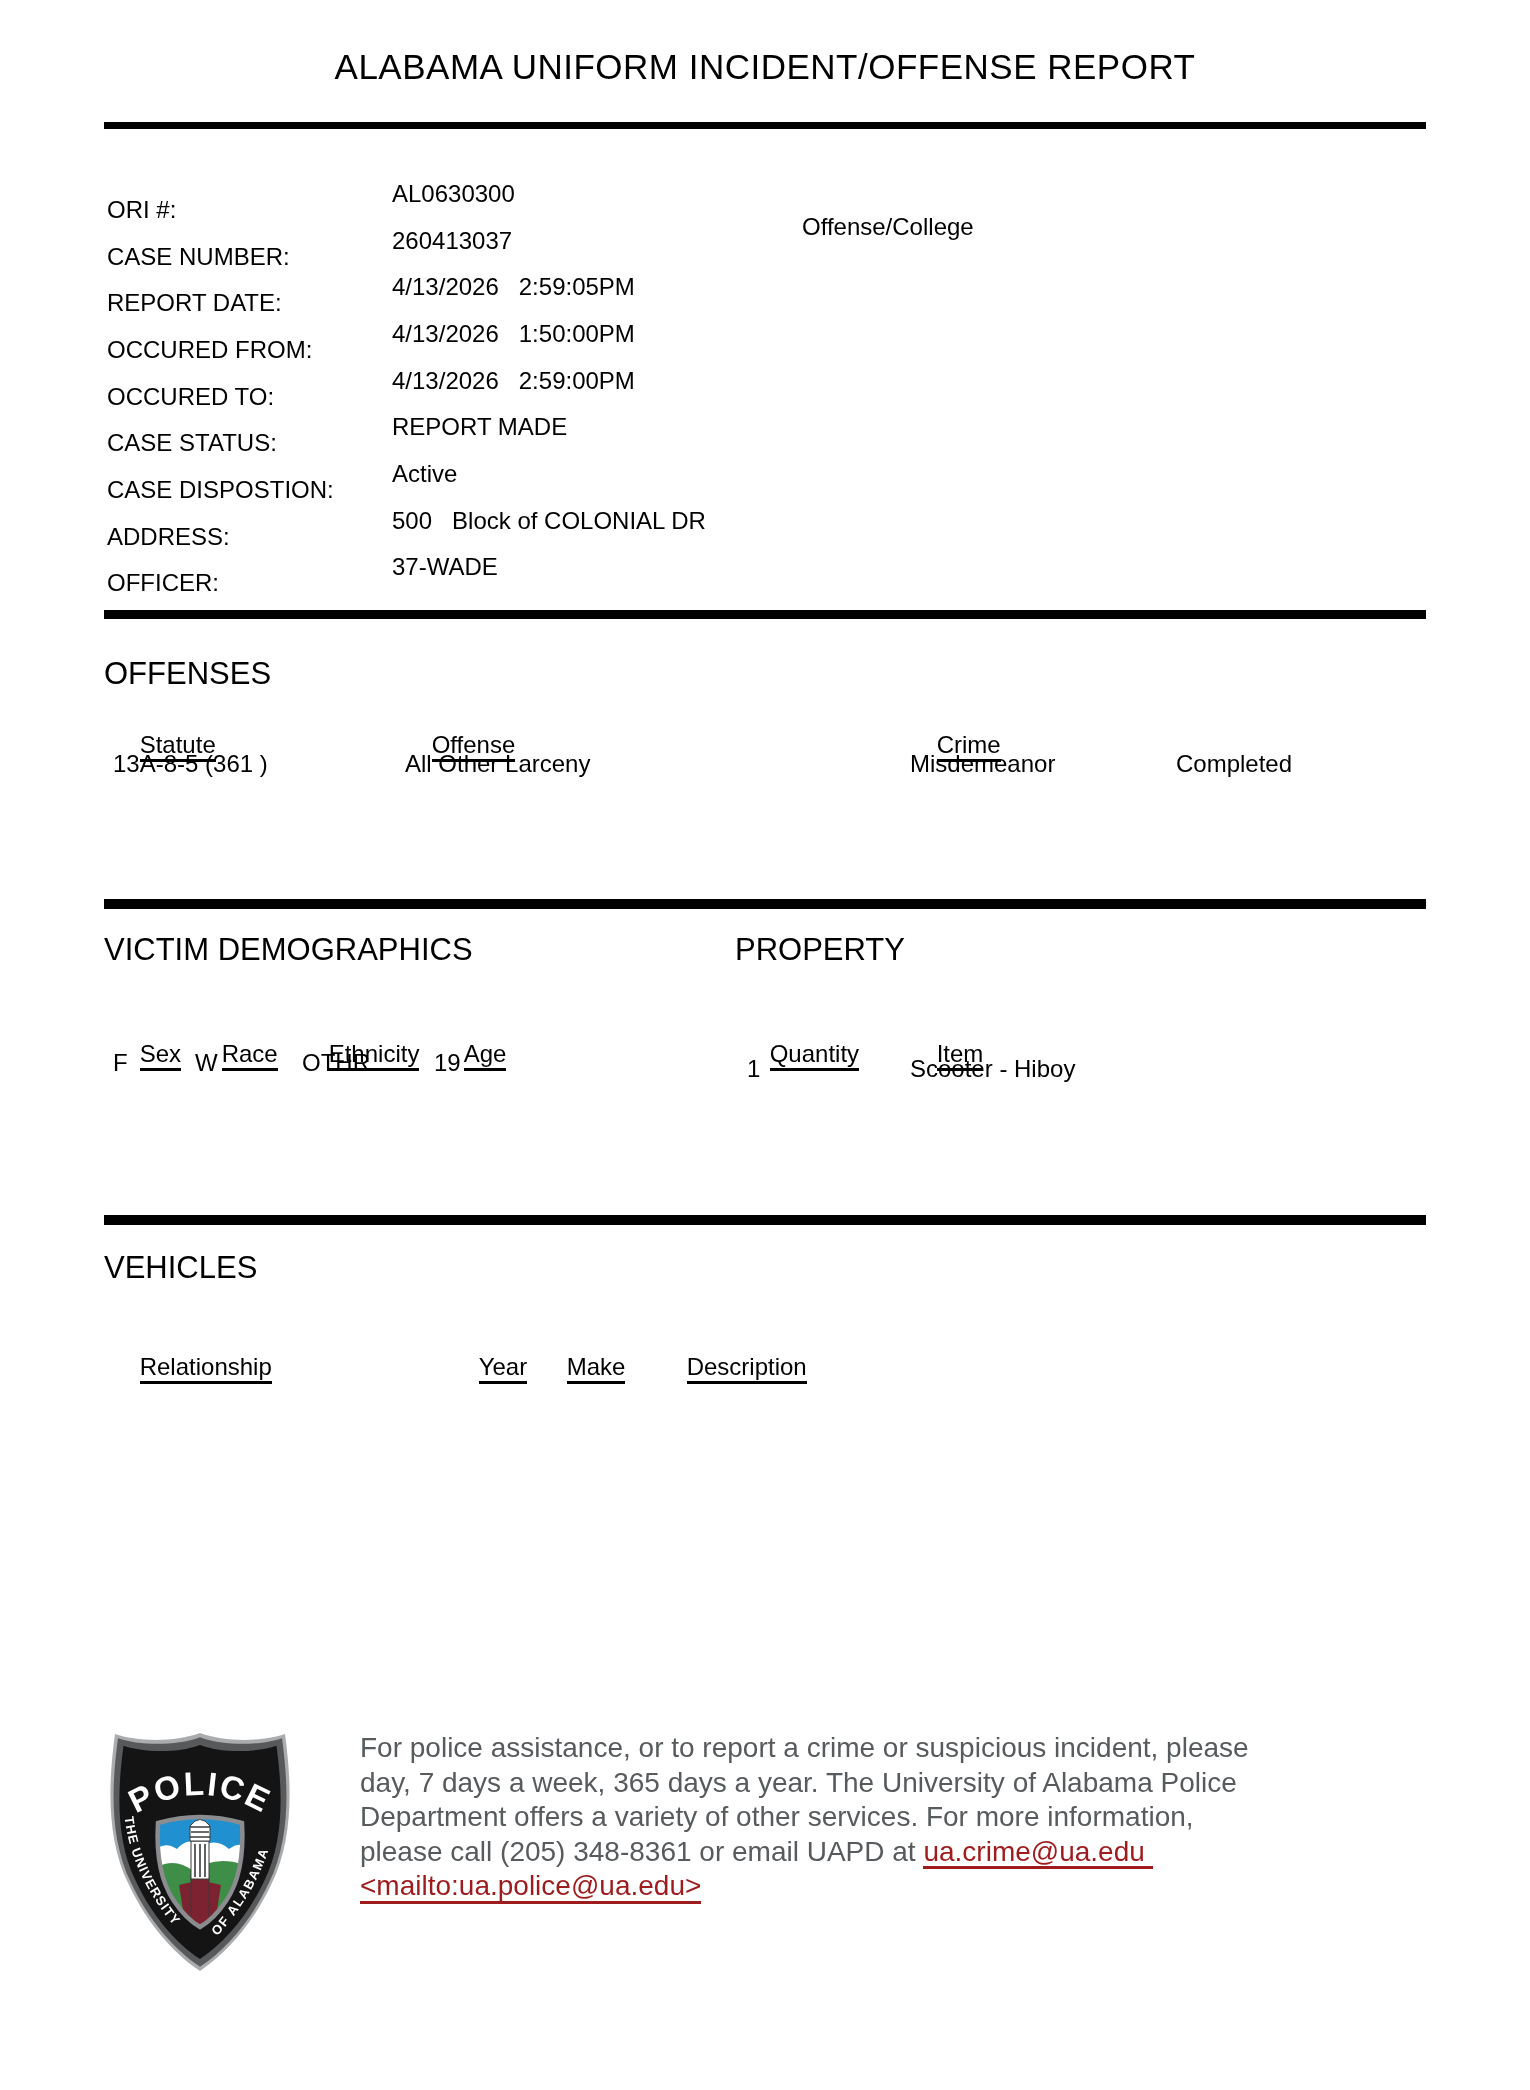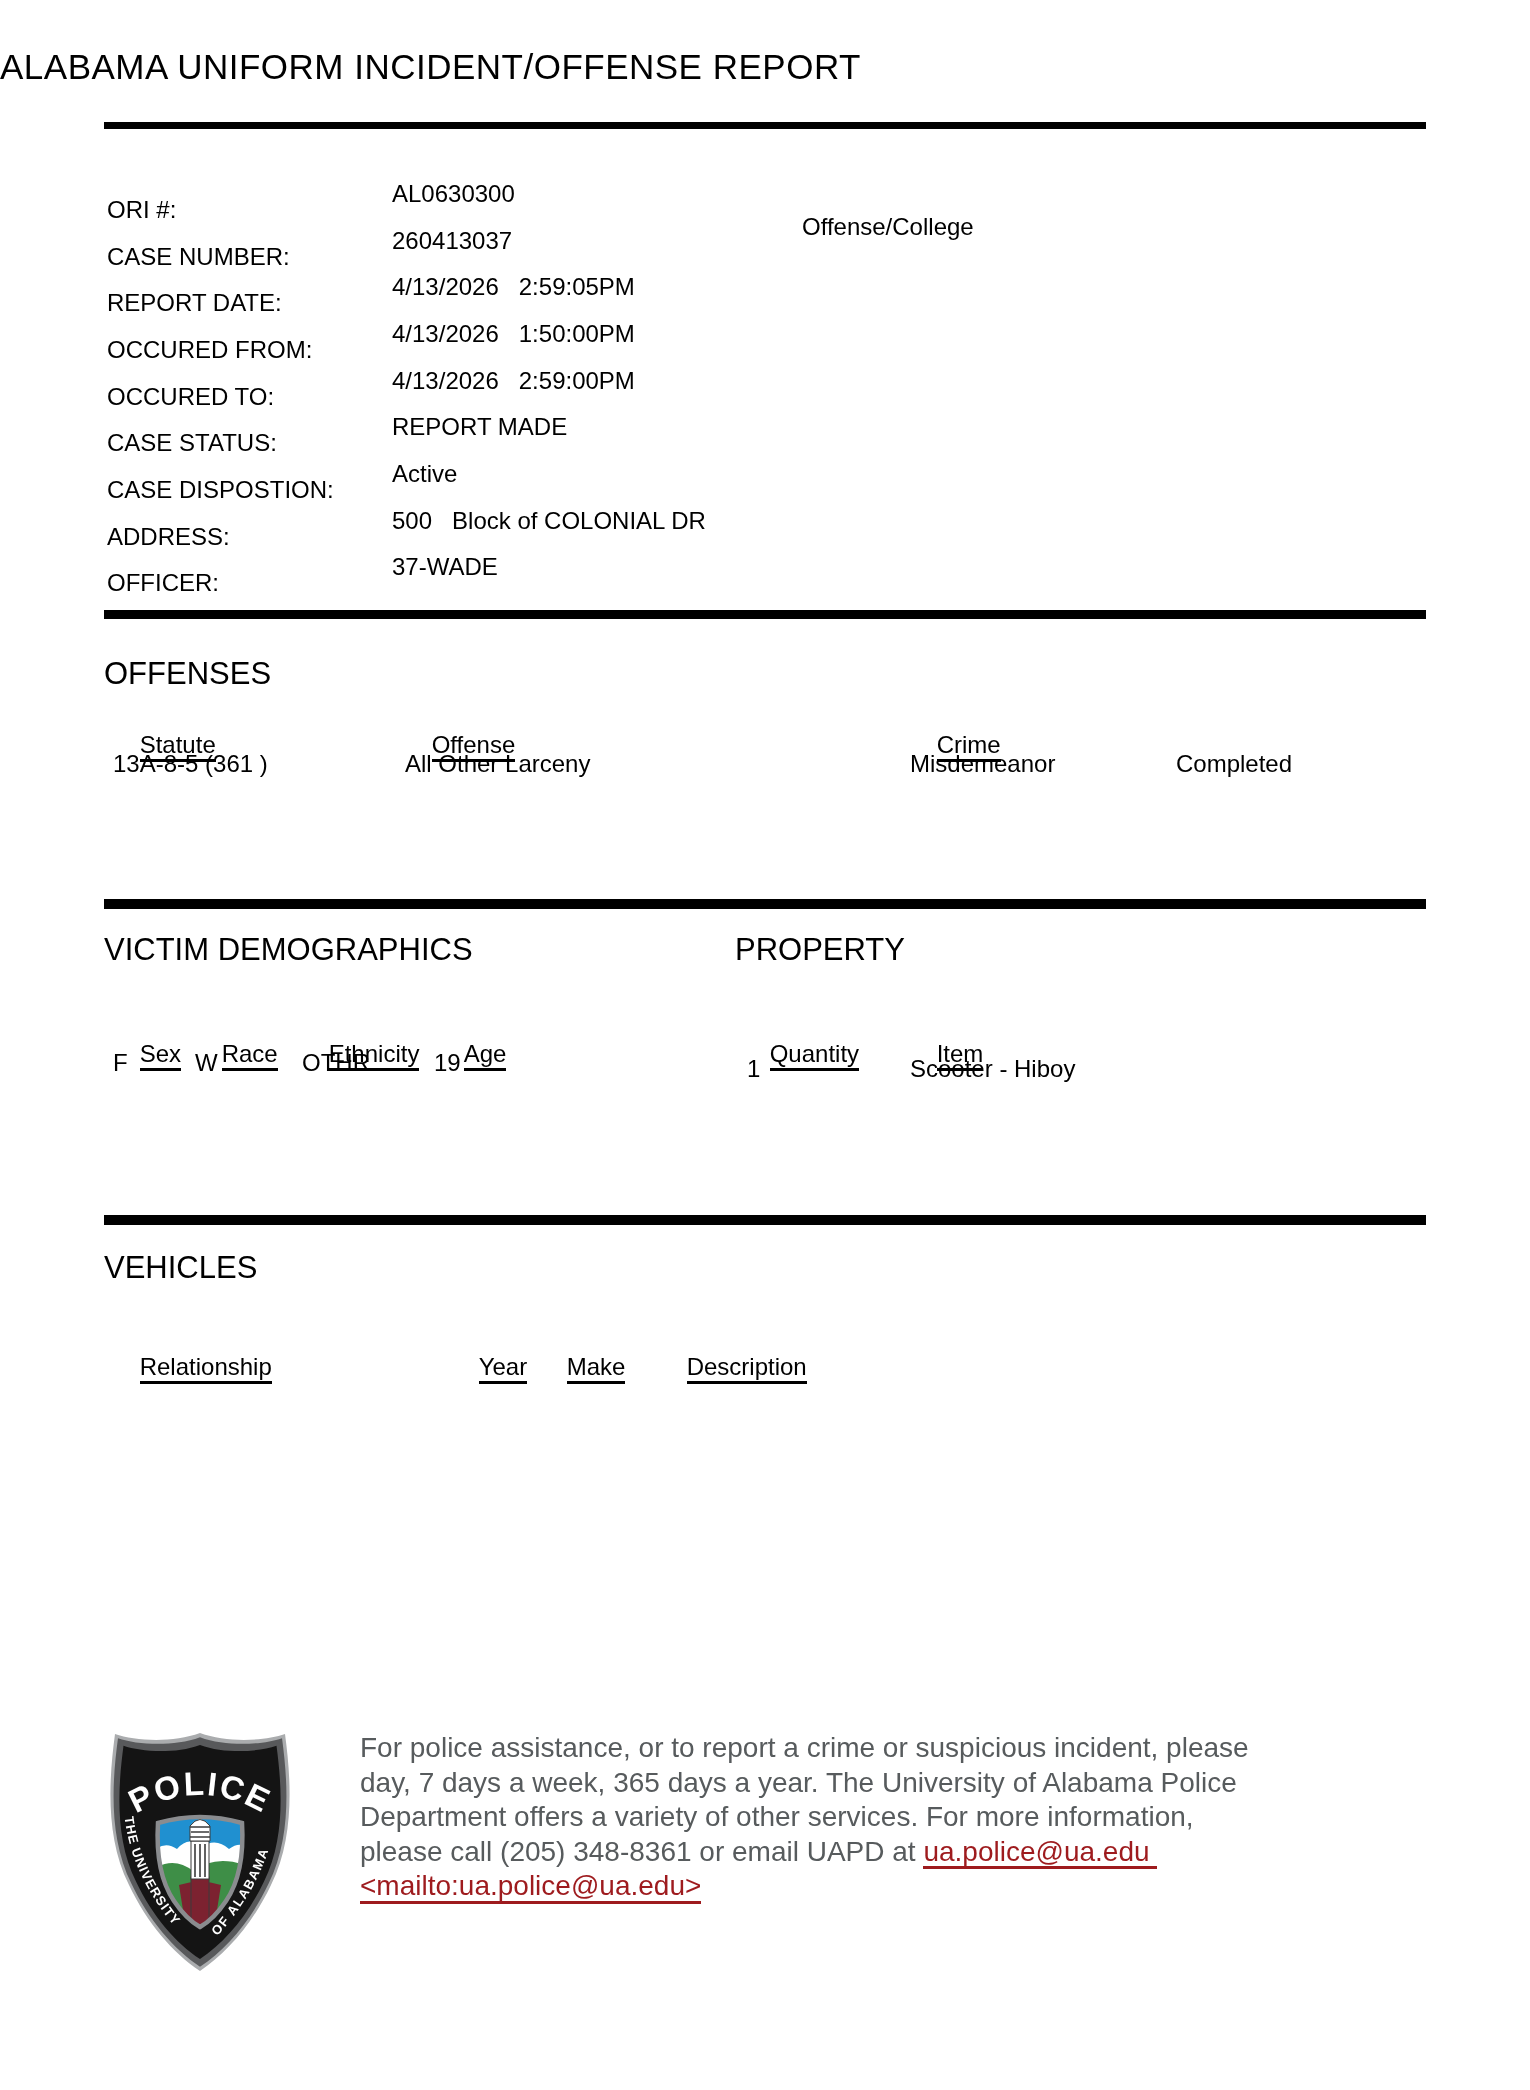--- a/index.html
+++ b/index.html
@@ -6,21 +6,21 @@
   .page{
     position:relative;
     width:1530px;height:2090px;
     background:#ffffff;
     font-family:"Liberation Sans","DejaVu Sans",sans-serif;
     color:#000;
     overflow:hidden;
   }
   .title{
     position:absolute;top:47px;left:0;right:0;
-    margin:0;
+    margin:0;text-align:center;
     font-size:35px;font-weight:normal;letter-spacing:0.5px;
     color:#000;
   }
   .rule{position:absolute;left:104px;width:1322px;background:#000;}
   .rule.r1{top:122px;height:7px;}
   .rule.r2{top:610px;height:9px;}
   .rule.r3{top:899px;height:10px;}
   .rule.r4{top:1215px;height:10px;}
 
   .frow{position:absolute;left:107px;width:760px;height:34px;font-size:24px;}
@@ -210,17 +210,17 @@
     </text>
     <text font-family="Liberation Sans, DejaVu Sans, sans-serif" font-size="13" font-weight="bold" fill="#ffffff" letter-spacing="1.5">
       <textPath href="#rightEdge" startOffset="6%">OF ALABAMA</textPath>
     </text>
   </svg>
 
   <div class="footer">
     <div class="fline">For police assistance, or to report a crime or suspicious incident, please</div>
     <div class="fline">day, 7 days a week, 365 days a year. The University of Alabama Police</div>
     <div class="fline">Department offers a variety of other services. For more information,</div>
-    <div class="fline"><span>please call (205) 348-8361 or email UAPD at </span><a href="mailto:ua.police@ua.edu">ua.police@ua.edu </a></div>
+    <div class="fline"><span>please call (205) 348-8361 or email UAPD at </span><a href="mailto:ua.police@ua.edu">ua.crime@ua.edu </a></div>
     <div class="fline"><a href="mailto:ua.police@ua.edu">&lt;mailto:ua.police@ua.edu&gt;</a></div>
   </div>
 
 </div>
 
 </body></html>

